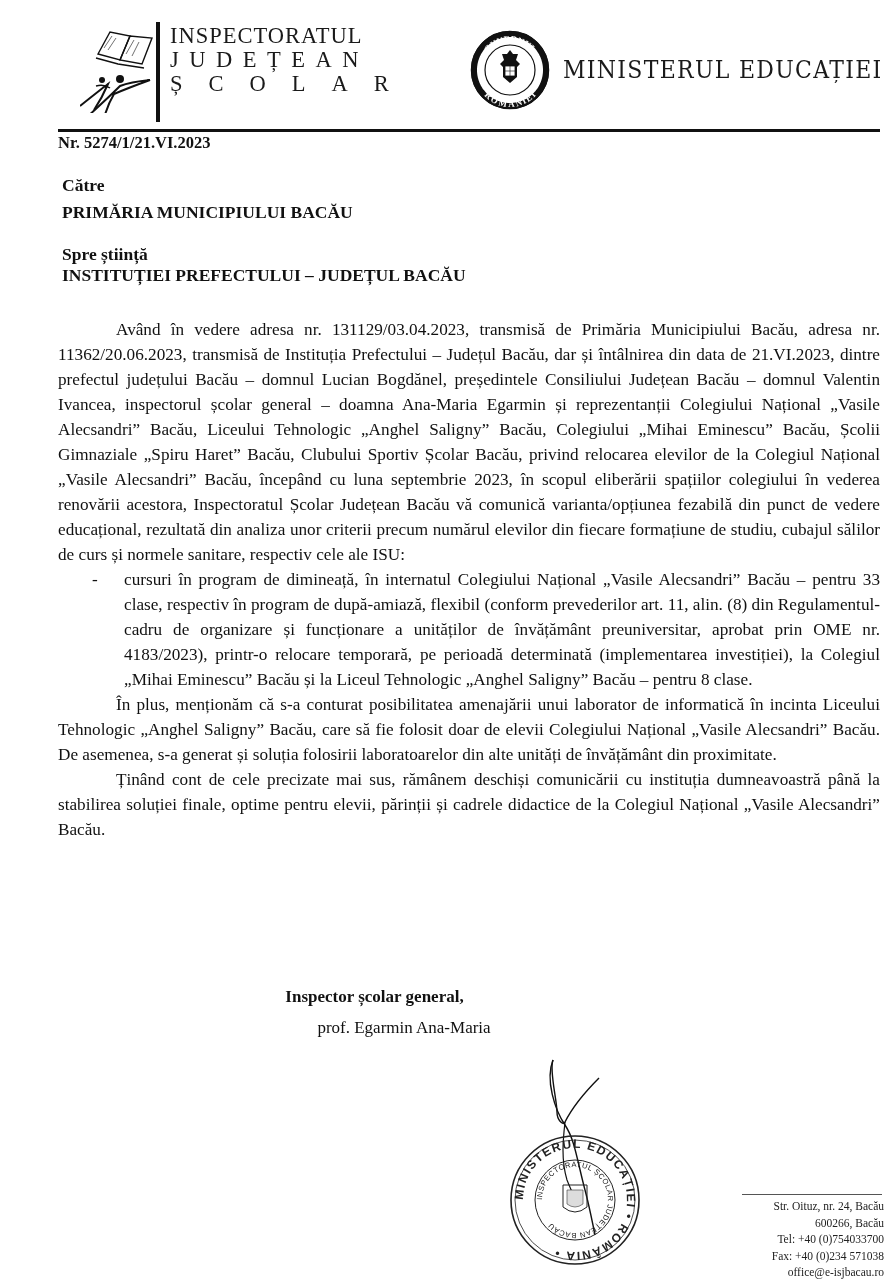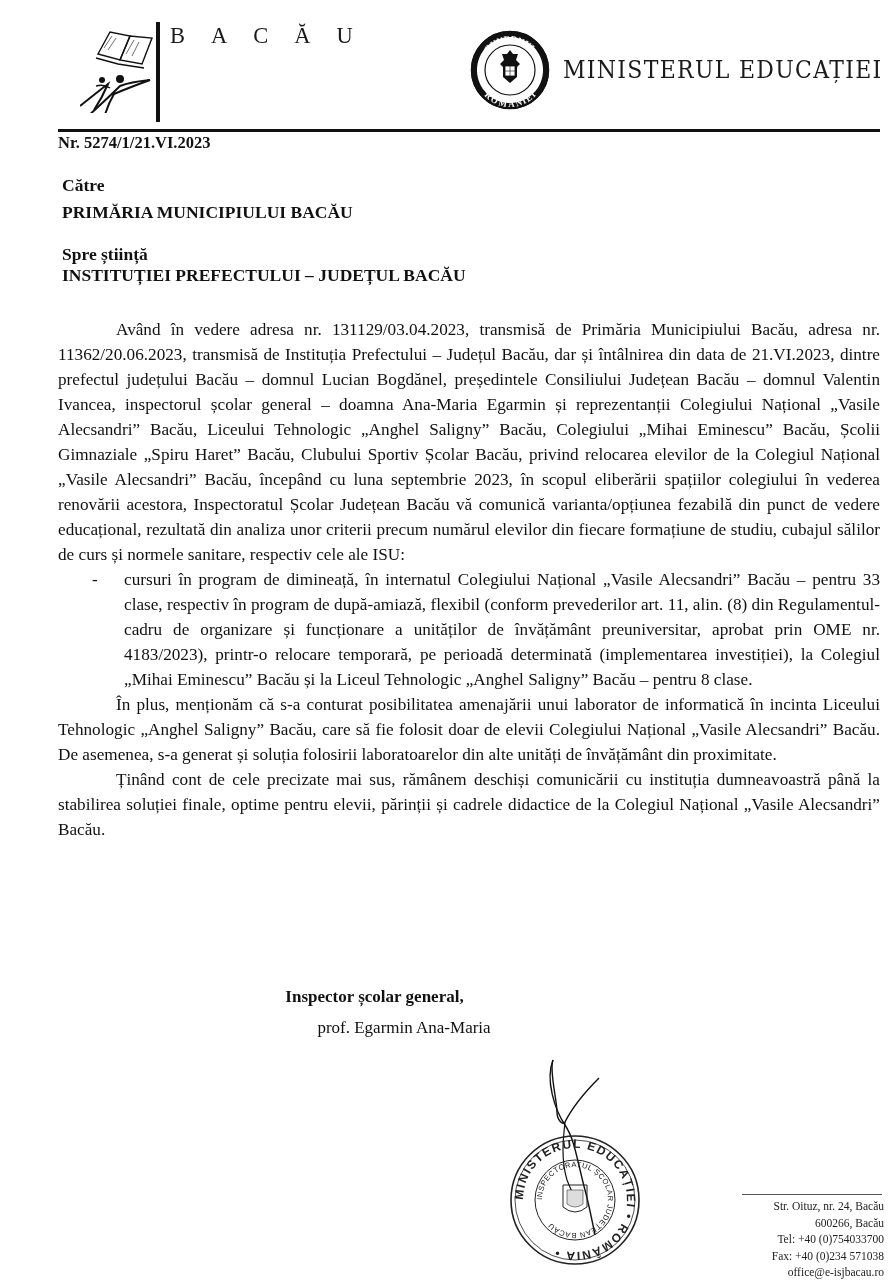--- a/index.html
+++ b/index.html
@@ -49,21 +49,23 @@
 
     <circle cx="22" cy="62" r="3" fill="#111"></circle>
     <circle cx="40" cy="61" r="4" fill="#111"></circle>
     <path d="M0 88 Q20 72 28 66 Q22 80 14 92" fill="none" stroke="#111" stroke-width="2"></path>
     <path d="M6 100 Q30 78 40 68 Q50 64 70 62 Q48 70 34 76 Q28 86 24 100" fill="none" stroke="#111" stroke-width="2"></path>
     <path d="M16 68 Q24 66 30 70" fill="none" stroke="#111" stroke-width="1.5"></path>
   </svg>
 </div>
 <div class="abs isj-bar"></div>
 <div class="abs isj-lines">
-  <div class="spaced" style="letter-spacing:26px">BACĂU</div>
+  <div>INSPECTORATUL</div>
+  <div class="spaced" style="letter-spacing:10.5px">JUDEȚEAN</div>
+  <div class="spaced" style="letter-spacing:26px">ȘCOLAR</div>
 </div>
 
 <div class="abs gov-seal">
   <svg width="80" height="80" viewBox="0 0 80 80">
     <circle cx="40" cy="40" r="38" fill="#fff" stroke="#111" stroke-width="2.5"></circle>
     <circle cx="40" cy="40" r="36" fill="none" stroke="#111" stroke-width="6" stroke-dasharray="1 0"></circle>
     <circle cx="40" cy="40" r="25" fill="#fff" stroke="#111" stroke-width="1.2"></circle>
     <defs>
       <path id="arcTop" d="M12 40 A28 28 0 0 1 68 40"></path>
       <path id="arcBot" d="M12 42 A28 28 0 0 0 68 42"></path>

